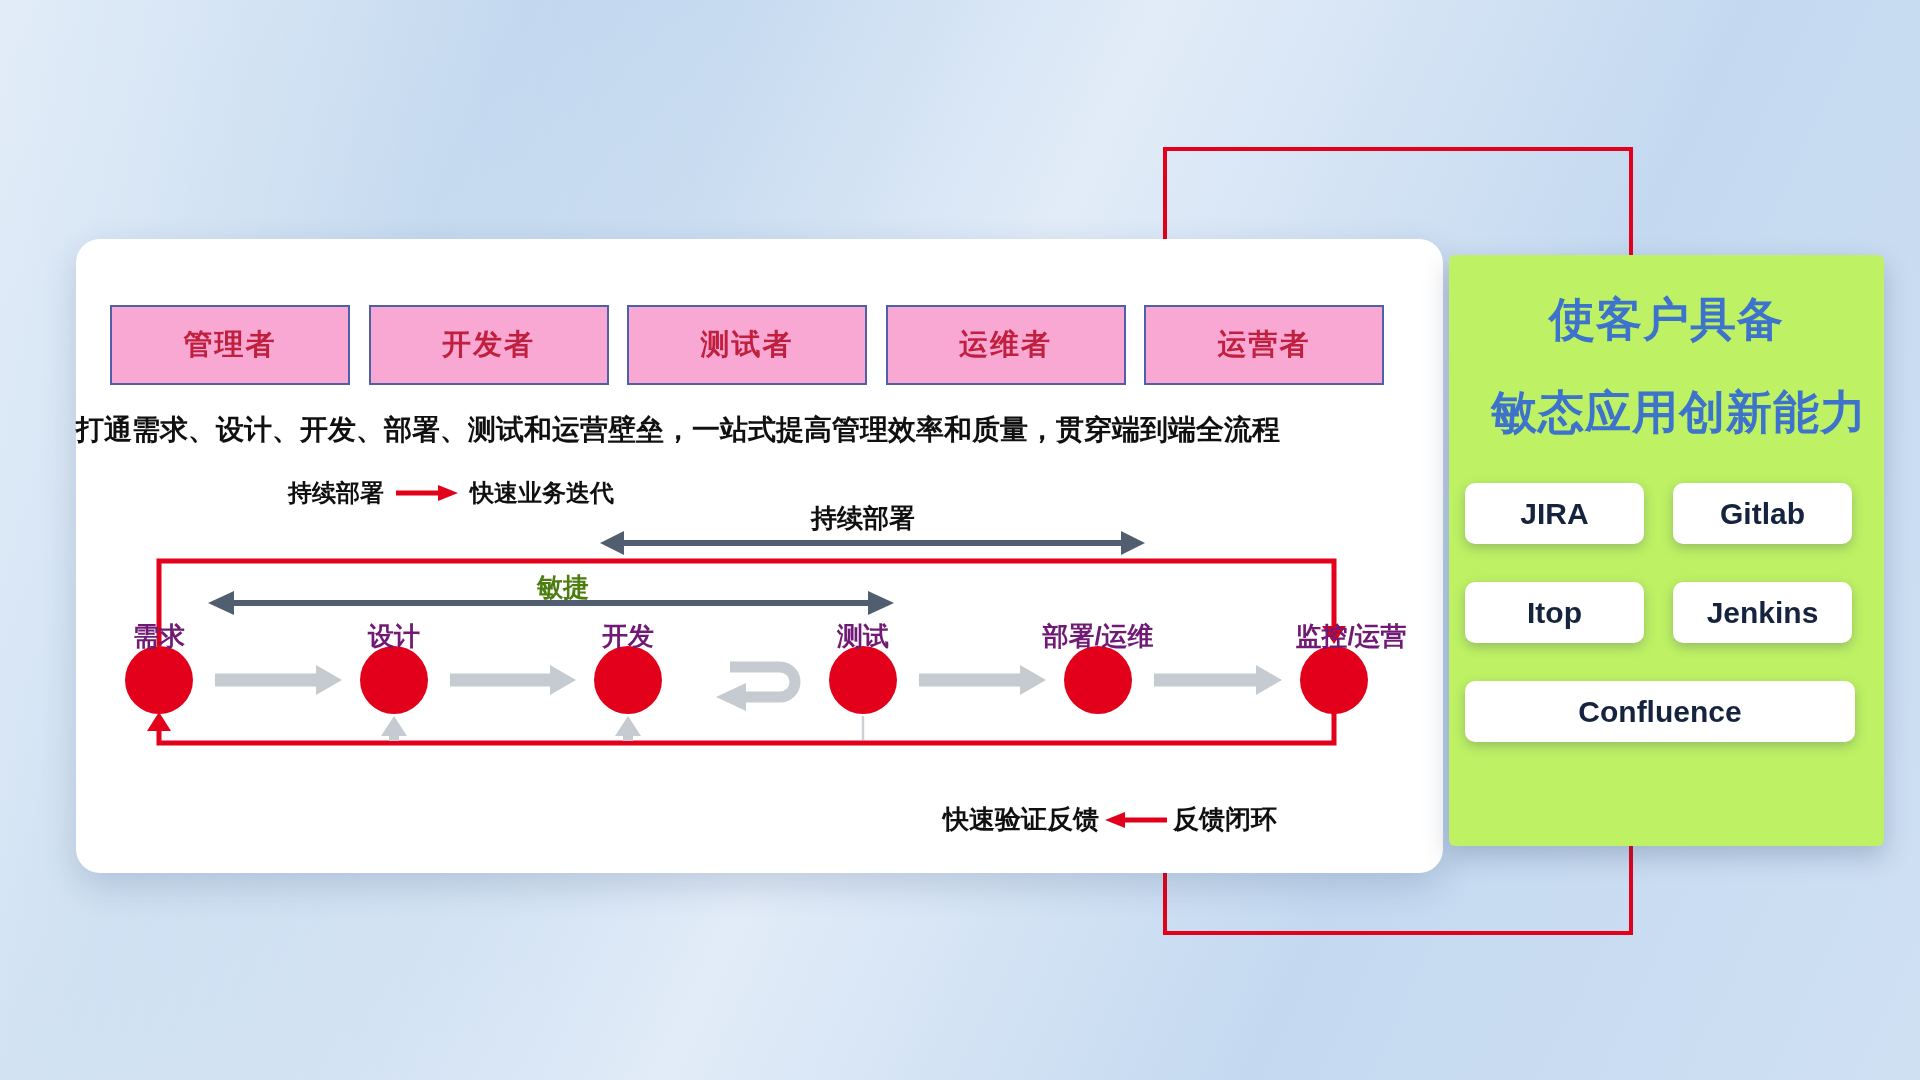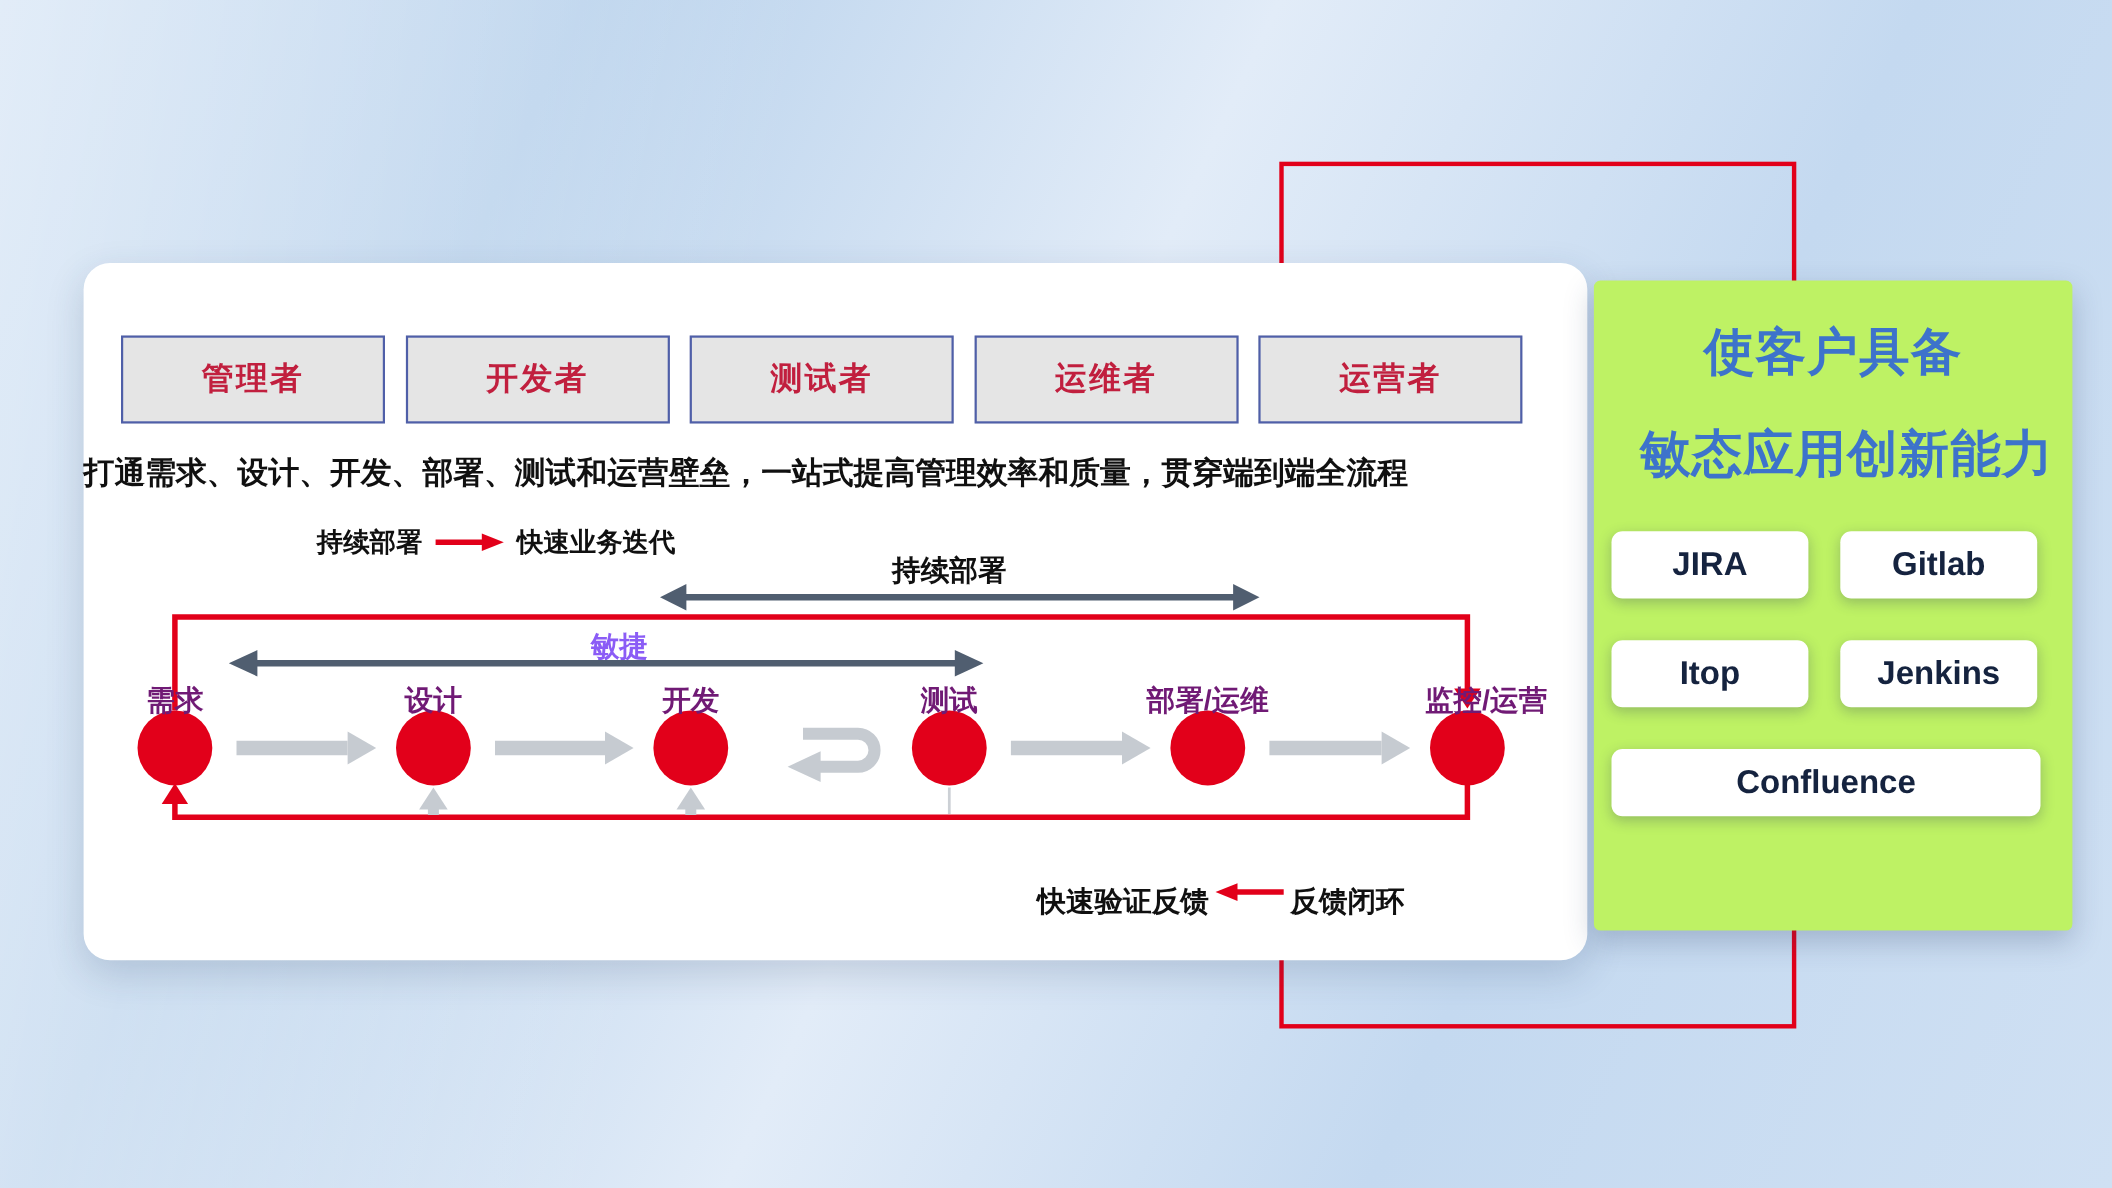--- a/index.html
+++ b/index.html
@@ -7,32 +7,32 @@
     font-family:"Liberation Sans","DejaVu Sans",sans-serif;
     background:
       linear-gradient(100deg, rgba(255,255,255,.5) 0%, rgba(255,255,255,0) 35%),
       linear-gradient(115deg,#c5daf1 0%,#b9d2ec 22%,#e2ecf8 48%,#c4d9f0 72%,#cfe0f3 100%);
     position:relative;
   }
   .red-frame{position:absolute;left:1163px;top:147px;width:462px;height:780px;border:4px solid #e2001a;z-index:1;}
   .card{position:absolute;left:76px;top:239px;width:1367px;height:634px;background:#ffffff;border-radius:24px;box-shadow:0 12px 34px rgba(40,60,100,.18);z-index:2;}
 
   .roles-row{position:absolute;left:34px;top:66px;width:1274px;display:flex;justify-content:space-between;}
-  .role-box{width:236px;height:76px;border:2px solid #4f5fa8;background:#e5e5e5;display:flex;align-items:center;justify-content:center;font-size:29px;font-weight:700;color:#c11f3e;letter-spacing:2px;}
+  .role-box{width:236px;height:76px;border:2px solid #4f5fa8;background:#f9a8d4;display:flex;align-items:center;justify-content:center;font-size:29px;font-weight:700;color:#c11f3e;letter-spacing:2px;}
 
   .description{position:absolute;left:0;top:172px;width:100%;text-align:left;font-size:28px;font-weight:700;color:#101010;}
 
   .legend-forward{position:absolute;left:212px;top:238px;display:flex;align-items:center;gap:10px;font-size:24px;font-weight:700;color:#101010;}
   .cd-label{position:absolute;left:787px;top:262px;transform:translateX(-50%);font-size:26px;font-weight:700;color:#101010;}
-  .agile-label{position:absolute;left:487px;top:331px;transform:translateX(-50%);font-size:26px;font-weight:700;color:#8b5cf6;}
+  .agile-label{position:absolute;left:487px;top:331px;transform:translateX(-50%);font-size:26px;font-weight:700;color:#4d7c0f;}
 
   .flow-svg{position:absolute;left:0;top:0;width:1367px;height:634px;}
   .node-label{position:absolute;top:380px;transform:translateX(-50%);font-size:26px;font-weight:600;color:#701a75;white-space:nowrap;}
 
-  .legend-bottom{position:absolute;left:867px;top:563px;display:flex;gap:4px;font-size:26px;font-weight:700;color:#101010;}
+  .legend-bottom{position:absolute;left:867px;top:563px;display:flex;align-items:center;gap:4px;font-size:26px;font-weight:700;color:#101010;}
 
   .side-panel{position:absolute;left:1449px;top:255px;width:435px;height:591px;background:#bef264;border-radius:6px;box-shadow:0 10px 26px rgba(40,60,100,.25);z-index:3;}
   .panel-title{text-align:center;font-size:46px;font-weight:700;color:#3d73cb;letter-spacing:1px;line-height:1.15;}
   .panel-title.line1{margin-top:38px;}
   .panel-title.line2{margin-top:40px;margin-left:25px;}
   .tool-btn{position:absolute;height:61px;background:#fff;border-radius:10px;box-shadow:0 4px 12px rgba(40,55,90,.28);display:flex;align-items:center;justify-content:center;font-size:30px;font-weight:700;color:#15233f;}
   #btn-jira{left:16px;top:228px;width:179px;}
   #btn-gitlab{left:224px;top:228px;width:179px;}
   #btn-itop{left:16px;top:327px;width:179px;}
   #btn-jenkins{left:224px;top:327px;width:179px;}

